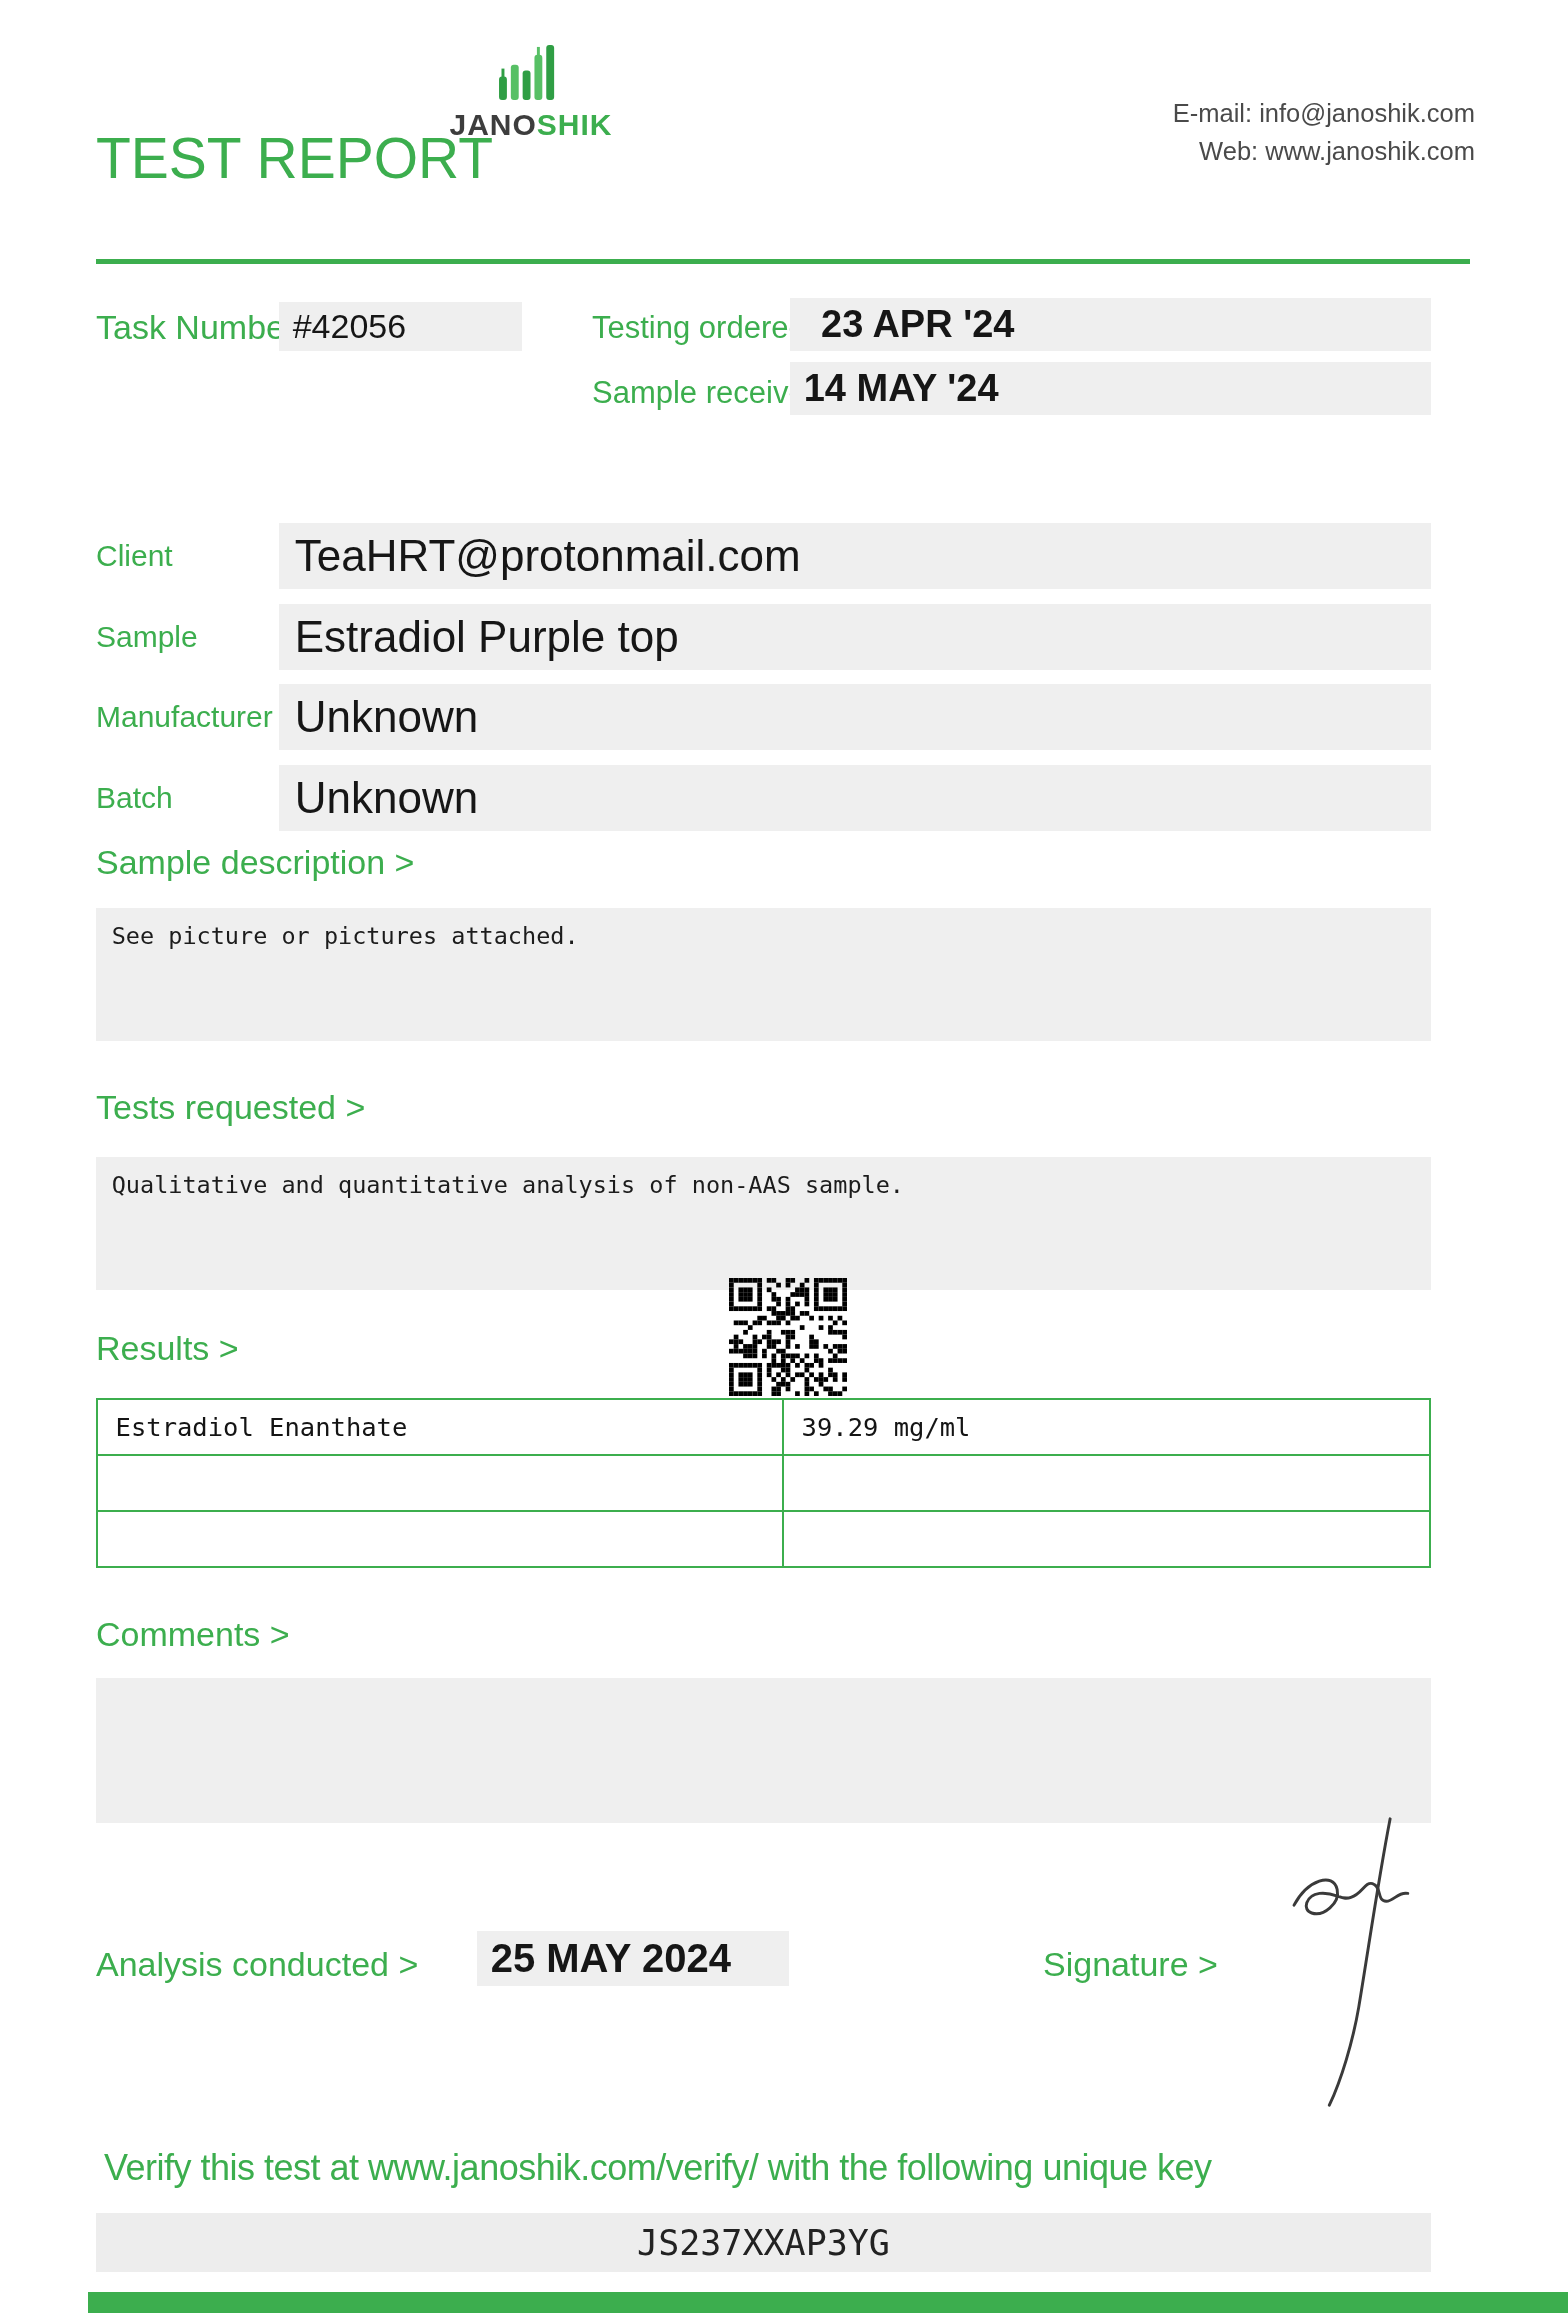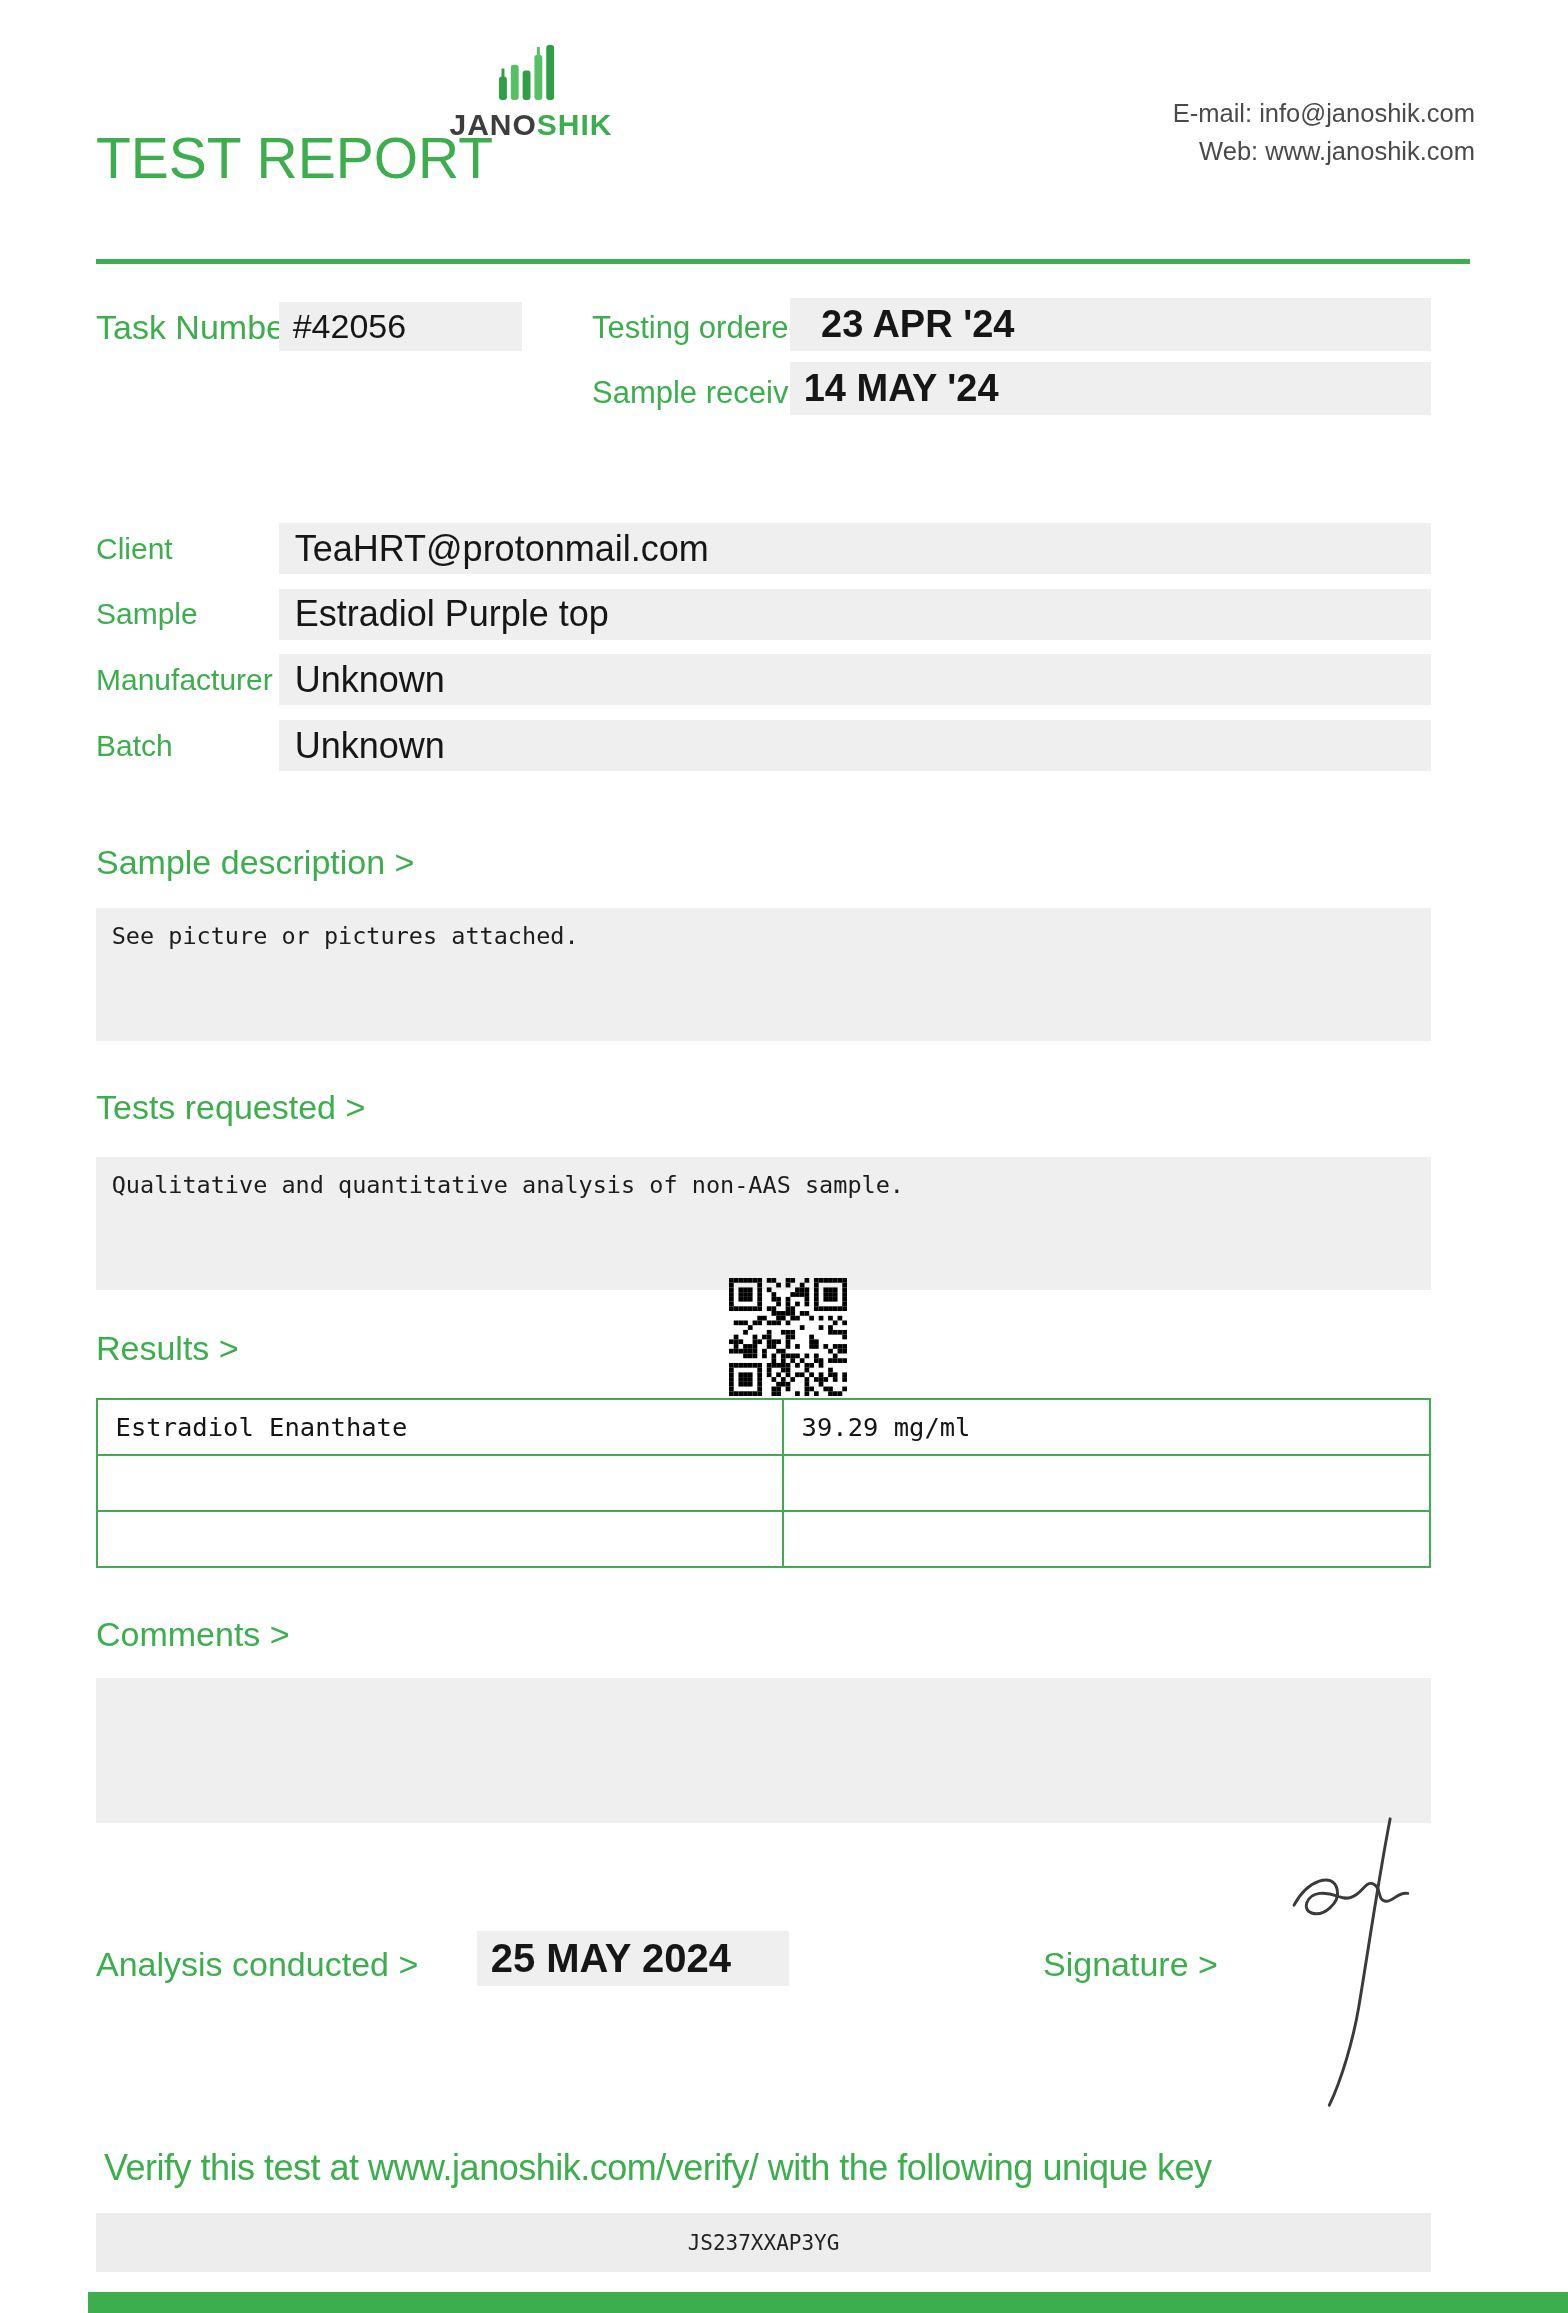--- a/index.html
+++ b/index.html
@@ -25,21 +25,21 @@
   .task-label{left:96px;top:308px;font-size:34px;}
   .task-value{left:279px;top:302px;width:243px;height:49px;font-size:34px;font-weight:500;line-height:49px;padding-left:13.7px;}
   .ordered-label{left:592px;top:310px;font-size:31px;}
   .ordered-value{left:790px;top:298px;width:641px;height:53px;font-size:38px;font-weight:600;line-height:53px;padding-left:31px;}
   .received-label{left:592px;top:375px;font-size:31px;}
   .received-value{left:790px;top:362px;width:641px;height:53px;font-size:38px;font-weight:600;line-height:53px;padding-left:13.7px;}
 
   .details{left:96px;top:523px;width:1335px;}
   .drow{display:flex;align-items:center;margin-bottom:14.7px;}
   .dlabel{width:183px;flex:none;font-size:30px;color:var(--green);}
-  .dvalue{flex:1;height:51px;background:var(--field);font-size:36px;font-weight:500;display:flex;align-items:center;padding-left:15.7px;}
+  .dvalue{flex:1;height:66px;background:var(--field);font-size:44px;font-weight:500;display:flex;align-items:center;padding-left:15.7px;}
 
   .section-label{font-size:34px;color:var(--green);}
   .sdesc-label{left:96px;top:843px;}
   .sdesc-box{left:96px;top:908px;width:1335px;height:133px;}
   .treq-label{left:96px;top:1088px;}
   .treq-box{left:96px;top:1157px;width:1335px;height:133px;}
   .textbox{background:var(--field);padding:13.7px 15.7px;font-family:"DejaVu Sans Mono",monospace;font-size:23.5px;color:#1c1c1c;}
 
   .results-label{left:96px;top:1329px;}
   .qr{left:729px;top:1278px;width:118px;height:118px;fill:#000;}
@@ -51,21 +51,21 @@
   .comments-label{left:96px;top:1615px;}
   .comments-box{left:96px;top:1678px;width:1335px;height:145px;background:var(--field);}
 
   .analysis-label{left:96px;top:1945px;}
   .analysis-value{left:477px;top:1931px;width:312px;height:55px;font-size:40px;font-weight:600;line-height:55px;padding-left:13.7px;}
   .signature-label{left:1043px;top:1945px;}
   .signature{left:1243px;top:1811px;width:206px;height:304px;}
 
   .verify-text{left:104px;top:2147px;width:1362px;font-size:36px;letter-spacing:-0.5px;color:var(--green);white-space:nowrap;}
   .key-box{left:96px;top:2213px;width:1335px;height:59px;background:#ededed;display:flex;align-items:center;justify-content:center;
-           font-family:"DejaVu Sans Mono",monospace;font-size:21px;color:#222;}
+           font-family:"DejaVu Sans Mono",monospace;font-size:35px;color:#222;}
   .bottom-bar{left:88px;top:2292px;width:1480px;height:21.6px;background:var(--green);}
 </style>
 </head>
 <body>
 
 <div class="page">
 
   <h1 class="abs title">TEST REPORT</h1>
 
   <div class="abs contact">

